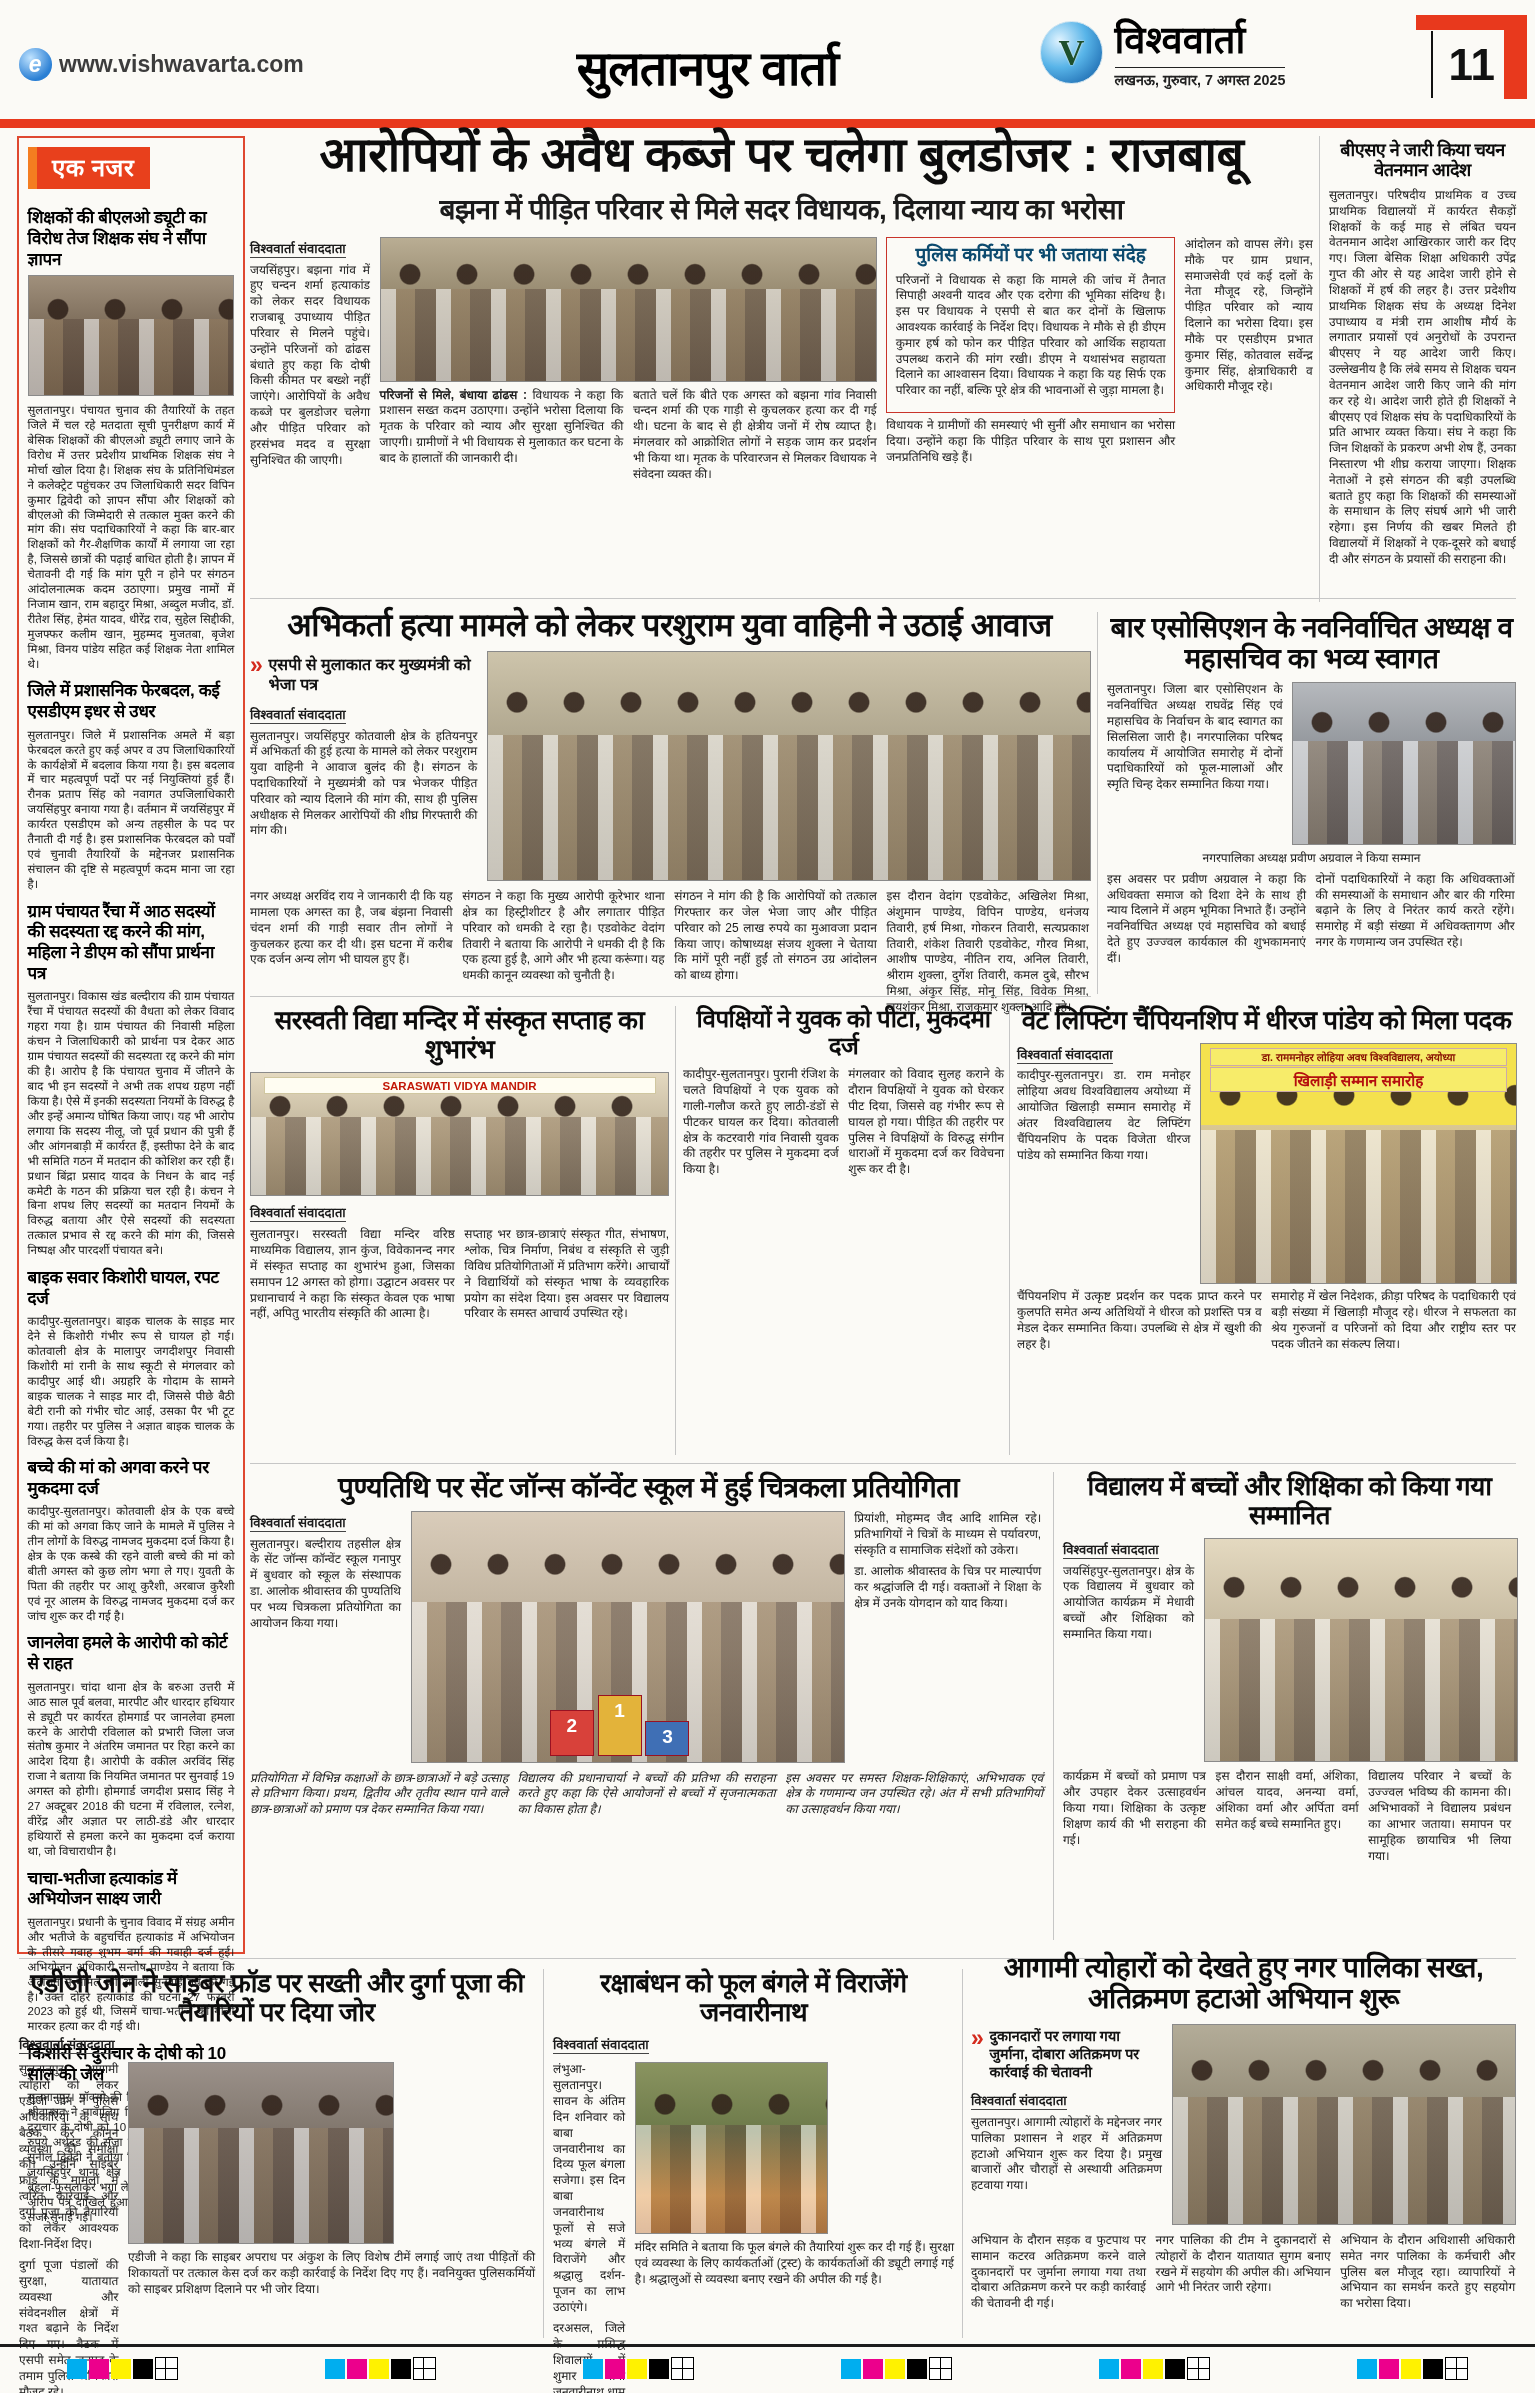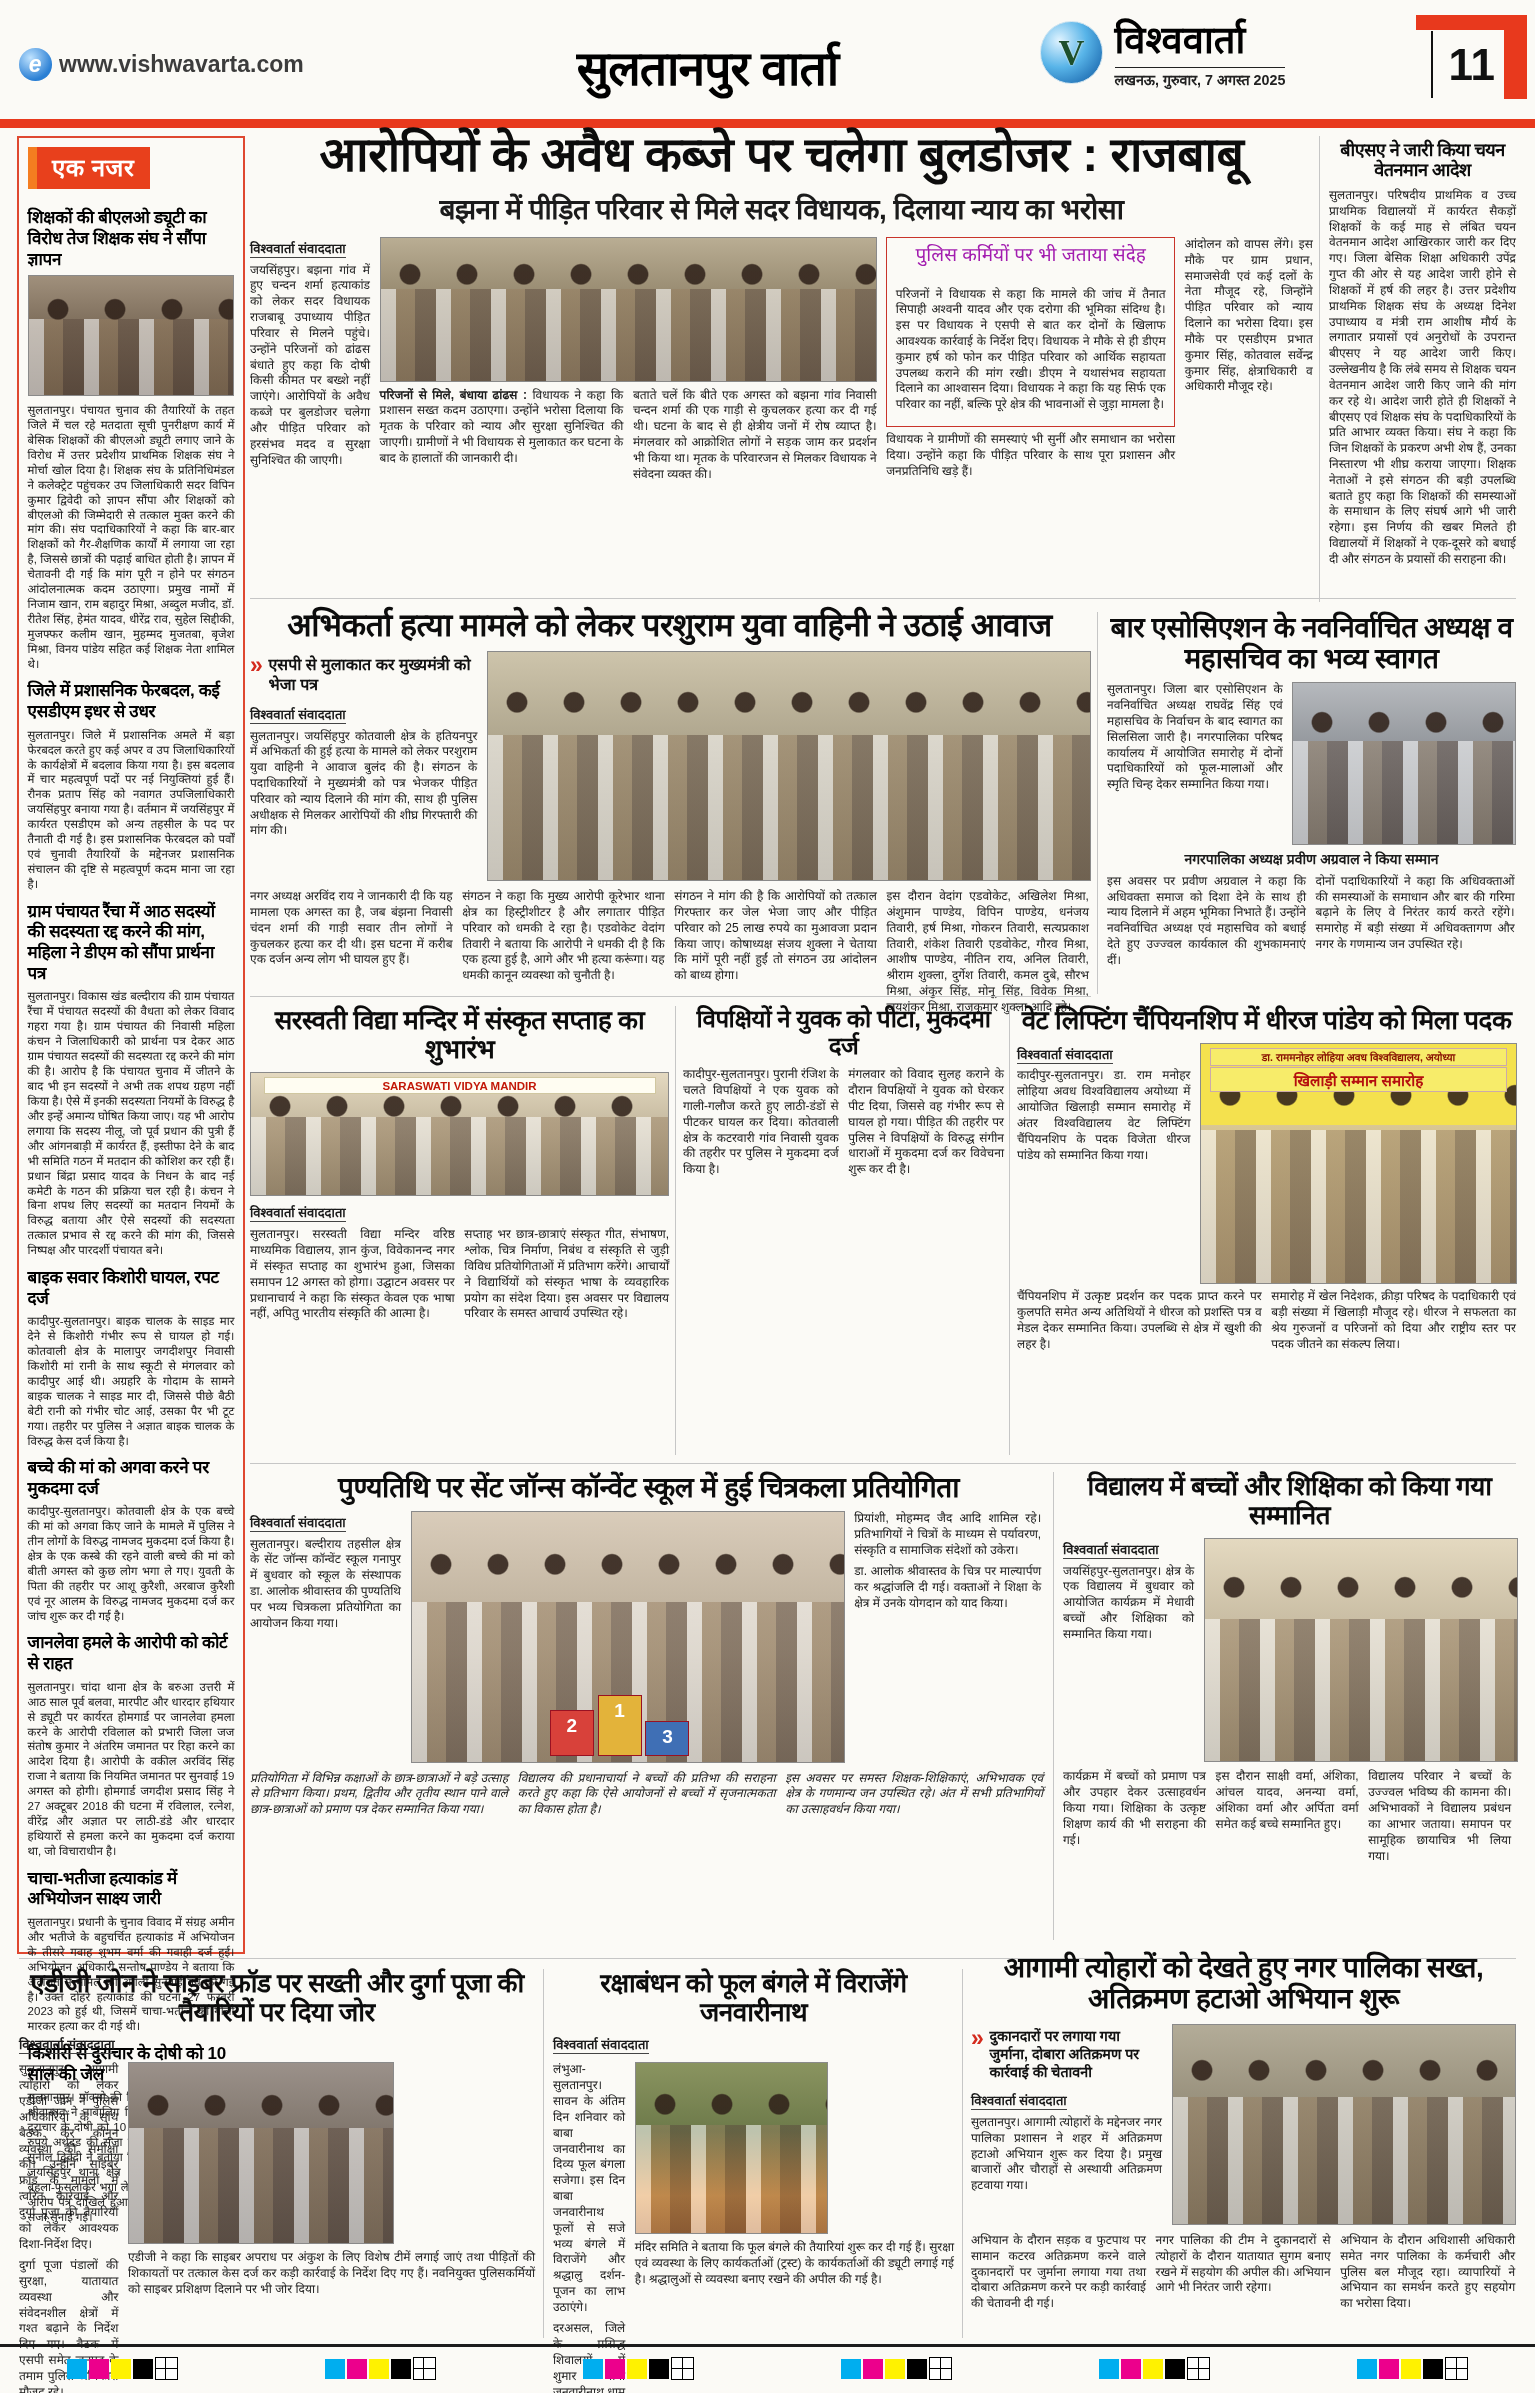--- a/index.html
+++ b/index.html
@@ -66,21 +66,21 @@
   .tag{background:#e8401c;color:#fff;font-weight:bold;font-size:24px;padding:2.9px 15.3px 5.7px;display:inline-block;
        border-left:9.6px solid #f47d20;margin:1.9px 0 9.6px;letter-spacing:0.5px;}
   .sideH{font-size:17px;font-weight:bold;line-height:1.22;color:#000;margin:9.6px 0 4.8px;letter-spacing:-0.3px;}
   .sideB{font-size:11.5px;line-height:1.3;text-align:justify;color:#1a1a1a;margin:0;}
   .sidePh{height:119px;margin:3.8px 0 6.7px;}
   
   .lead{left:250px;top:128px;width:1063px;}
   .lead .h1{font-size:48px;}
   .lead .h2{font-size:28px;font-weight:bold;text-align:center;margin-top:7.6px;letter-spacing:-0.5px;}
   .newsbox{border:1.9px solid #c9342a;padding:6.7px 8.6px;margin-bottom:5.7px;}
-  .newsbox .bt{color:#a21caf;font-weight:normal;font-size:19px;text-align:center;margin:0 0 21px;line-height:1.1;}
+  .newsbox .bt{color:#0c4a6e;font-weight:bold;font-size:19px;text-align:center;margin:0 0 7px;line-height:1.1;}
   
   .h34{font-size:32px;} .h30{font-size:28px;} .h28{font-size:26px;} .h26{font-size:24px;}
   
   .blackrule{left:0;right:0;top:2344px;height:2.9px;background:#1c1c1c;}
   .regrow{left:0;right:0;top:2357px;display:flex;justify-content:space-between;padding:0 67px;}
   .rg{display:flex;gap:1.9px;align-items:center;}
   .rg i{display:block;width:20px;height:20px;}
   .rg .c{background:#00aeef}.rg .m{background:#ec008c}.rg .y{background:#fff200}.rg .k{background:#000}
   .rg .r{width:21px;height:21px;border:1.4px solid #000;background:
      linear-gradient(#000,#000) center/100% 1.4px no-repeat,
@@ -207,21 +207,21 @@
   <div class="abs" style="left:1107px;top:612px;width:409px;">
     <div class="hl h30">बार एसोसिएशन के नवनिर्वाचित अध्यक्ष व महासचिव का भव्य स्वागत</div>
     <div class="row" style="margin-top:7.6px;">
       <div class="col" style="width:176px;">
         <p class="bd">सुलतानपुर। जिला बार एसोसिएशन के नवनिर्वाचित अध्यक्ष राघवेंद्र सिंह एवं महासचिव के निर्वाचन के बाद स्वागत का सिलसिला जारी है। नगरपालिका परिषद कार्यालय में आयोजित समारोह में दोनों पदाधिकारियों को फूल-मालाओं और स्मृति चिन्ह देकर सम्मानित किया गया।</p>
       </div>
       <div class="col">
         <div class="ph ph-office" style="width:222px;height:161px;"></div>
       </div>
     </div>
-    <div style="font-weight:bold;font-size:14px;text-align:center;margin:3.8px 0 5.7px;">नगरपालिका अध्यक्ष प्रवीण अग्रवाल ने किया सम्मान</div>
+    <div style="font-weight:normal;font-size:12px;text-align:center;margin:3.8px 0 5.7px;">नगरपालिका अध्यक्ष प्रवीण अग्रवाल ने किया सम्मान</div>
     <div class="row">
       <div class="col" style="width:199px;">
           <p class="bd">इस अवसर पर प्रवीण अग्रवाल ने कहा कि अधिवक्ता समाज को दिशा देने के साथ ही न्याय दिलाने में अहम भूमिका निभाते हैं। उन्होंने नवनिर्वाचित अध्यक्ष एवं महासचिव को बधाई देते हुए उज्ज्वल कार्यकाल की शुभकामनाएं दीं।</p>
         </div>
       <div class="col" style="width:199px;">
           <p class="bd">दोनों पदाधिकारियों ने कहा कि अधिवक्ताओं की समस्याओं के समाधान और बार की गरिमा बढ़ाने के लिए वे निरंतर कार्य करते रहेंगे। समारोह में बड़ी संख्या में अधिवक्तागण और नगर के गणमान्य जन उपस्थित रहे।</p>
         </div>
     </div>
   </div>
 

